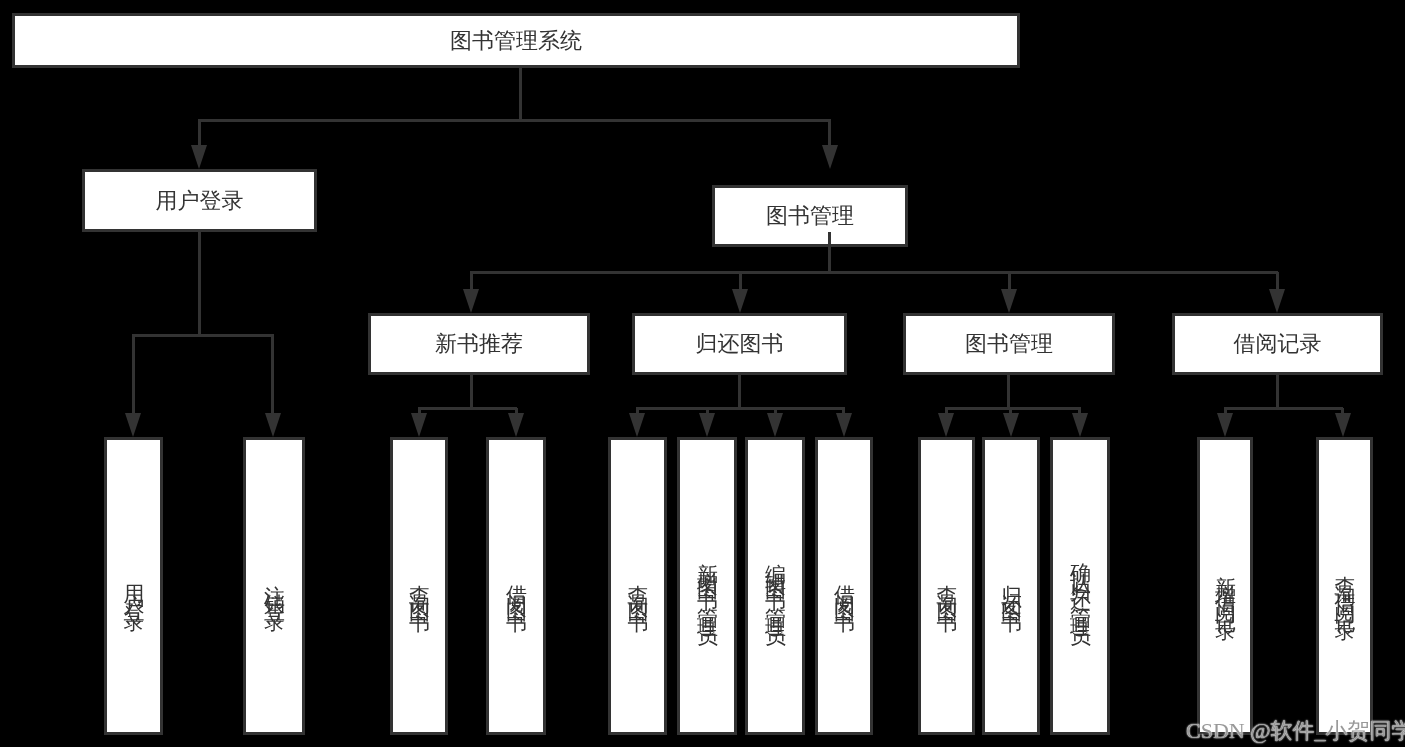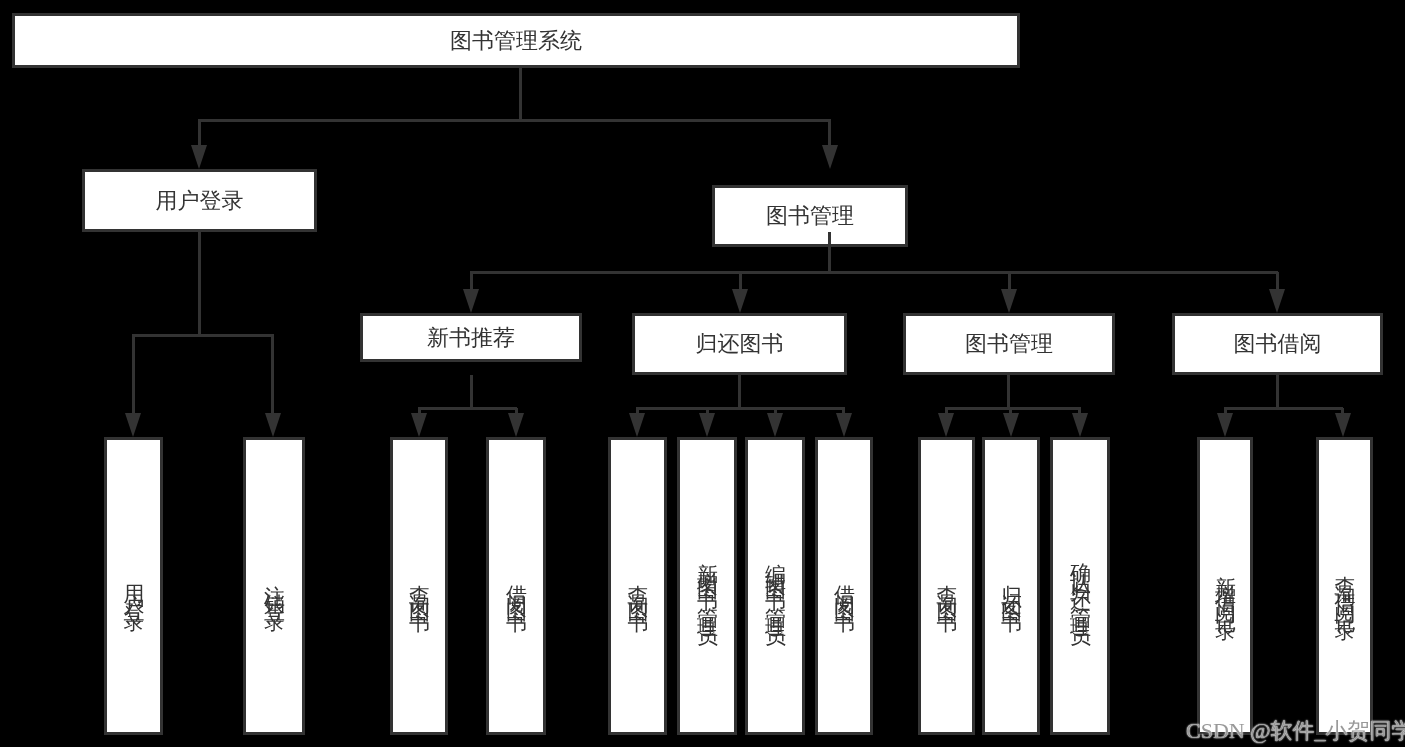--- a/index.html
+++ b/index.html
@@ -51,24 +51,24 @@
 </head>
 <body>
 
 <div class="canvas">
 
   <div class="node" style="left:12px;top:13px;width:1008px;height:55px">图书管理系统</div>
 
   <div class="node" style="left:82px;top:169px;width:235px;height:63px">用户登录</div>
   <div class="node" style="left:712px;top:185px;width:196px;height:62px">图书管理</div>
 
-  <div class="node" style="left:360px;top:313px;width:222px;height:49px">新书推荐</div>
+  <div class="node" style="left:368px;top:313px;width:222px;height:62px">新书推荐</div>
   <div class="node" style="left:632px;top:313px;width:215px;height:62px">归还图书</div>
   <div class="node" style="left:903px;top:313px;width:212px;height:62px">图书管理</div>
-  <div class="node" style="left:1172px;top:313px;width:211px;height:62px">图书借阅</div>
+  <div class="node" style="left:1172px;top:313px;width:211px;height:62px">借阅记录</div>
 
   <div class="node v" style="left:104px;top:437px;width:59px;height:298px">用户登录</div>
   <div class="node v" style="left:243px;top:437px;width:62px;height:298px">注销登录</div>
 
   <div class="node v" style="left:390px;top:437px;width:58px;height:298px">查询图书</div>
   <div class="node v" style="left:486px;top:437px;width:60px;height:298px">借阅图书</div>
 
   <div class="node v" style="left:608px;top:437px;width:59px;height:298px">查询图书</div>
   <div class="node v" style="left:677px;top:437px;width:60px;height:298px">新增图书（管理员）</div>
   <div class="node v" style="left:745px;top:437px;width:60px;height:298px">编辑图书（管理员）</div>

